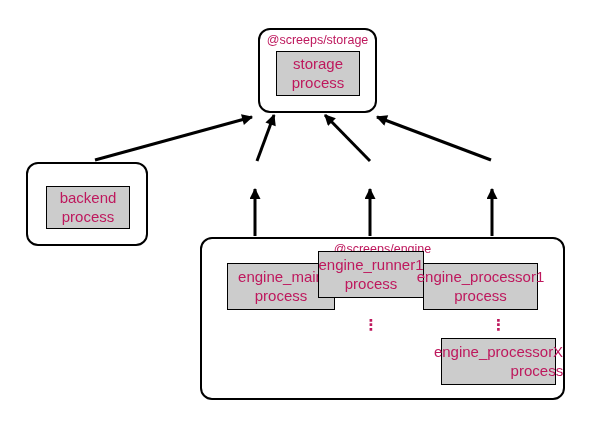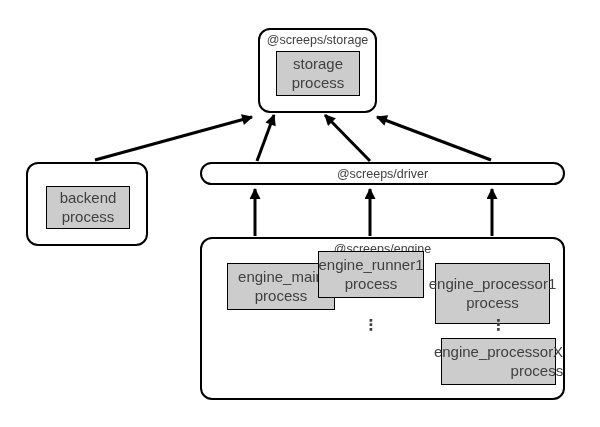--- a/index.html
+++ b/index.html
@@ -1,18 +1,18 @@
 <!DOCTYPE html>
 <html><head>
 <meta charset="utf-8">
 <style>
   html,body{margin:0;padding:0;background:#fff;}
   #canvas{
     position:relative;width:600px;height:427px;background:#ffffff;
-    font-family:"Liberation Sans","DejaVu Sans",sans-serif;color:#404040;
+    font-family:"Liberation Sans","DejaVu Sans",sans-serif;color:#be185d;
     overflow:hidden;
   }
   .node{
     position:absolute;background:#fff;border:2px solid #000;border-radius:12px;
     box-sizing:border-box;
   }
   .node-title{
     text-align:center;font-size:12.5px;margin-top:3px;white-space:nowrap;
   }
   .proc{
@@ -42,36 +42,33 @@
       <span>storage process</span>
     </div>
   </div>
 
   <div class="node" style="left:26px;top:162px;width:122px;height:84px;">
     <div class="proc" style="left:18px;top:22px;width:84px;height:43px;text-align:center;">
       <span>backend process</span>
     </div>
   </div>
 
-  <div class="pill" style="left:200px;top:162px;width:365px;height:23px;">
-    <span>@screeps/driver</span>
-  </div>
 
   <div class="node" style="left:200px;top:237px;width:365px;height:163px;">
     <div class="node-title">@screeps/engine</div>
 
     <div class="proc" style="left:25px;top:24px;width:108px;height:47px;">
       <span>engine_main process</span>
     </div>
 
     <div class="proc" style="left:116px;top:12px;width:106px;height:47px;">
       <span>engine_runner1 process</span>
     </div>
 
-    <div class="proc" style="left:233px;top:24px;width:115px;height:61px;">
+    <div class="proc" style="left:221px;top:24px;width:115px;height:47px;">
       <span>engine_processor1 process</span>
     </div>
 
     <div class="ellipsis" style="left:116px;top:73px;width:106px;height:24px;">⋮</div>
 
     <div class="ellipsis" style="left:239px;top:73px;width:115px;height:24px;">⋮</div>
 
 
     <div class="proc" style="left:239px;top:99px;width:115px;height:47px;text-align:right;">
       <span>engine_processorX process</span>

